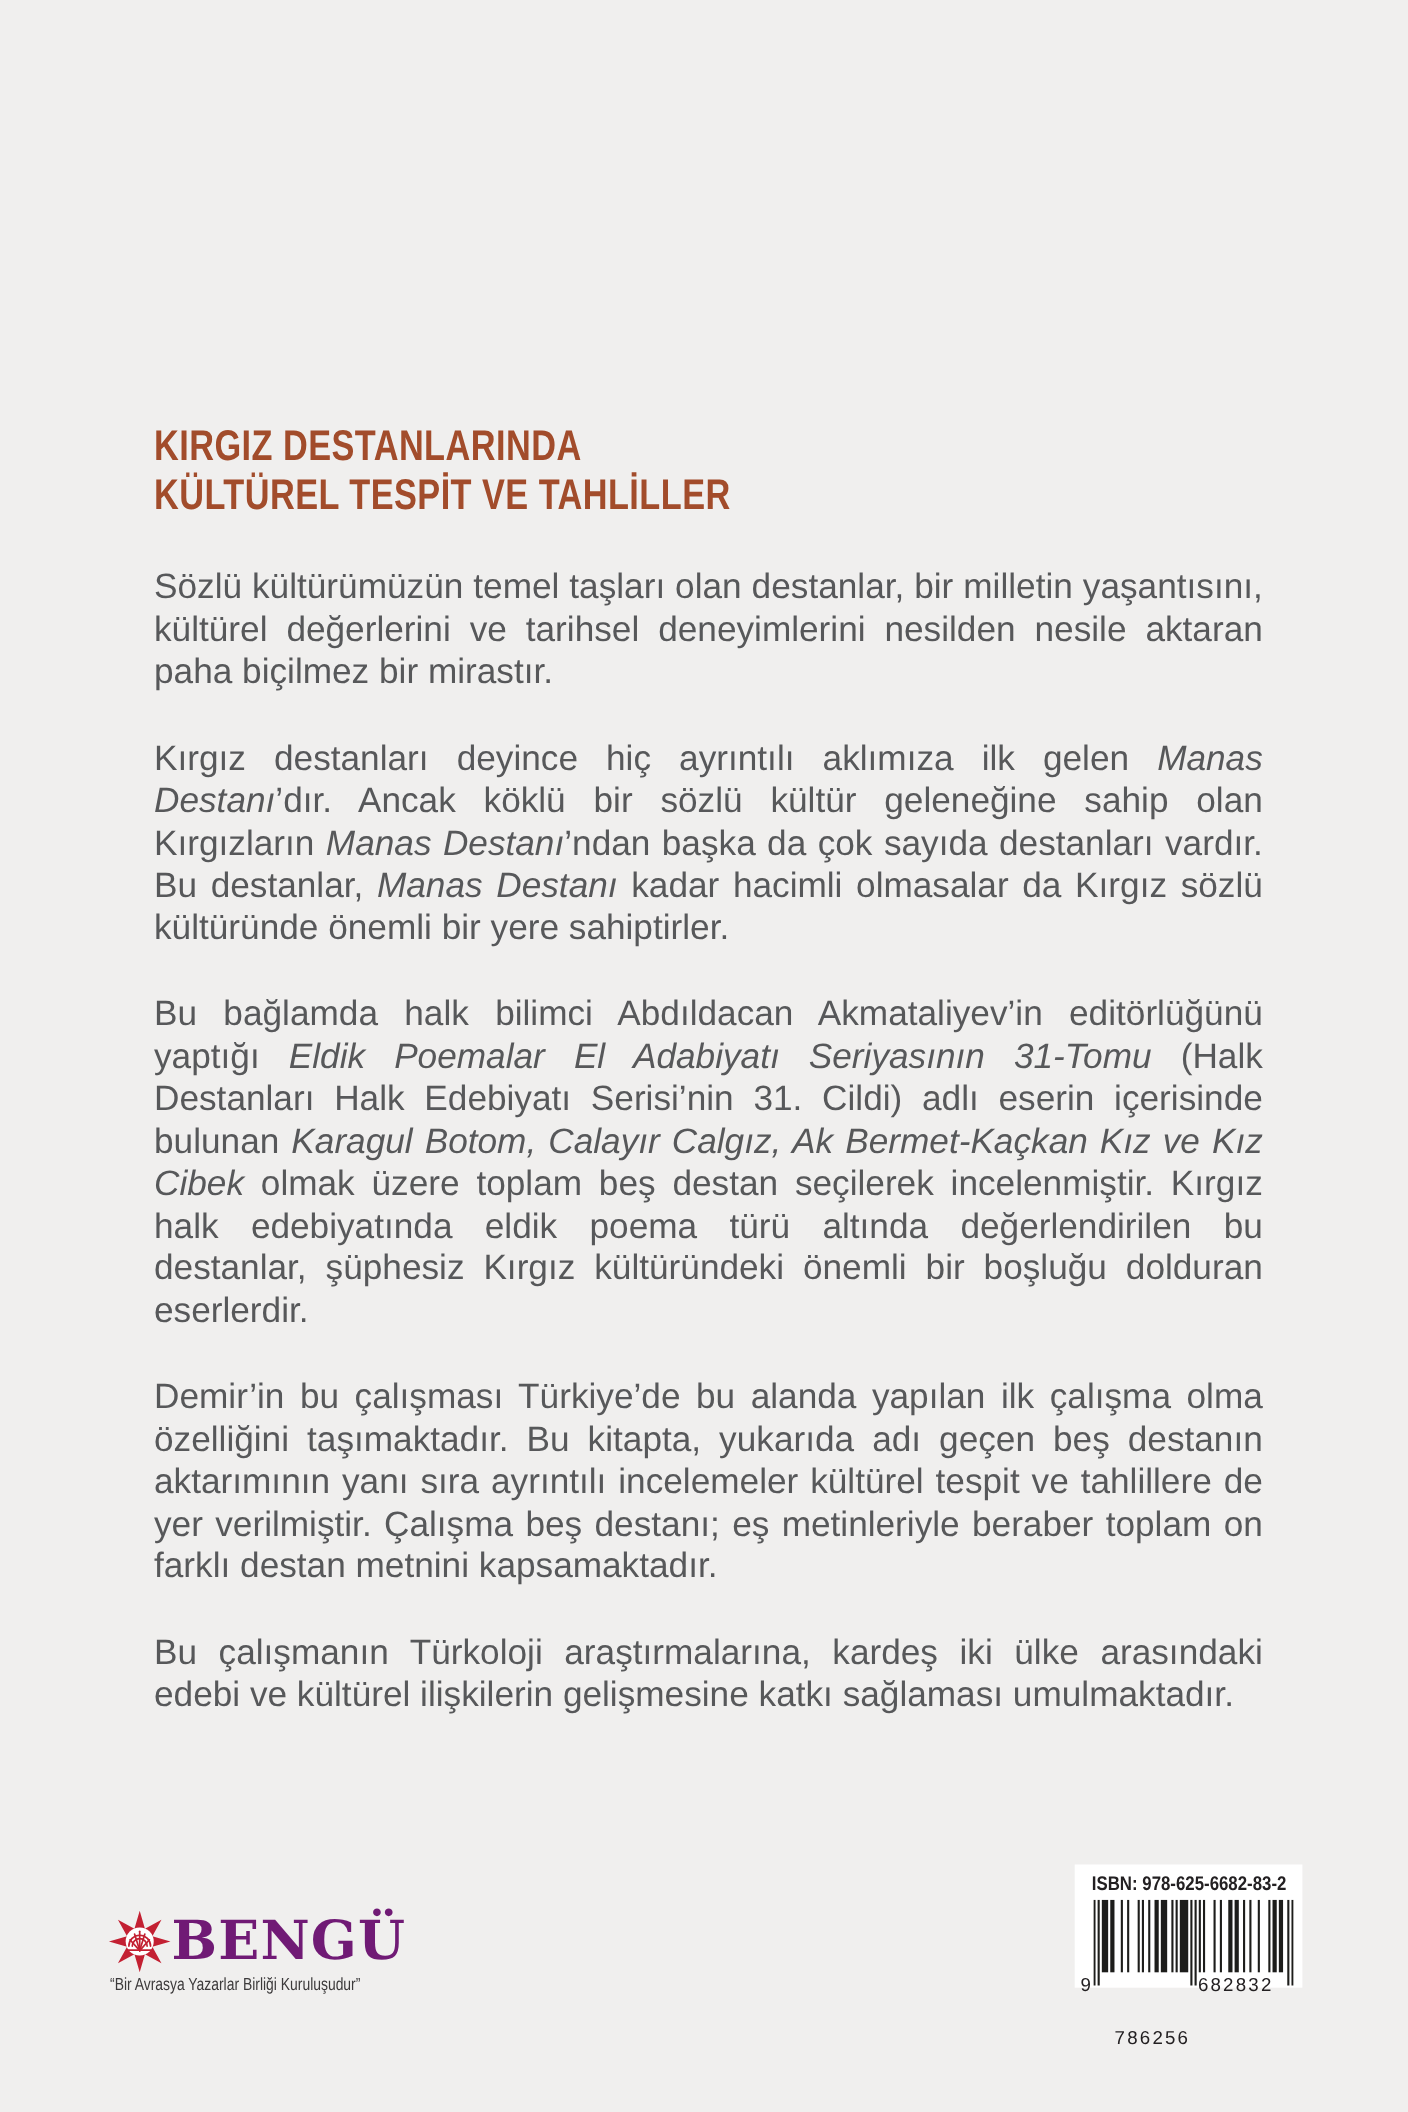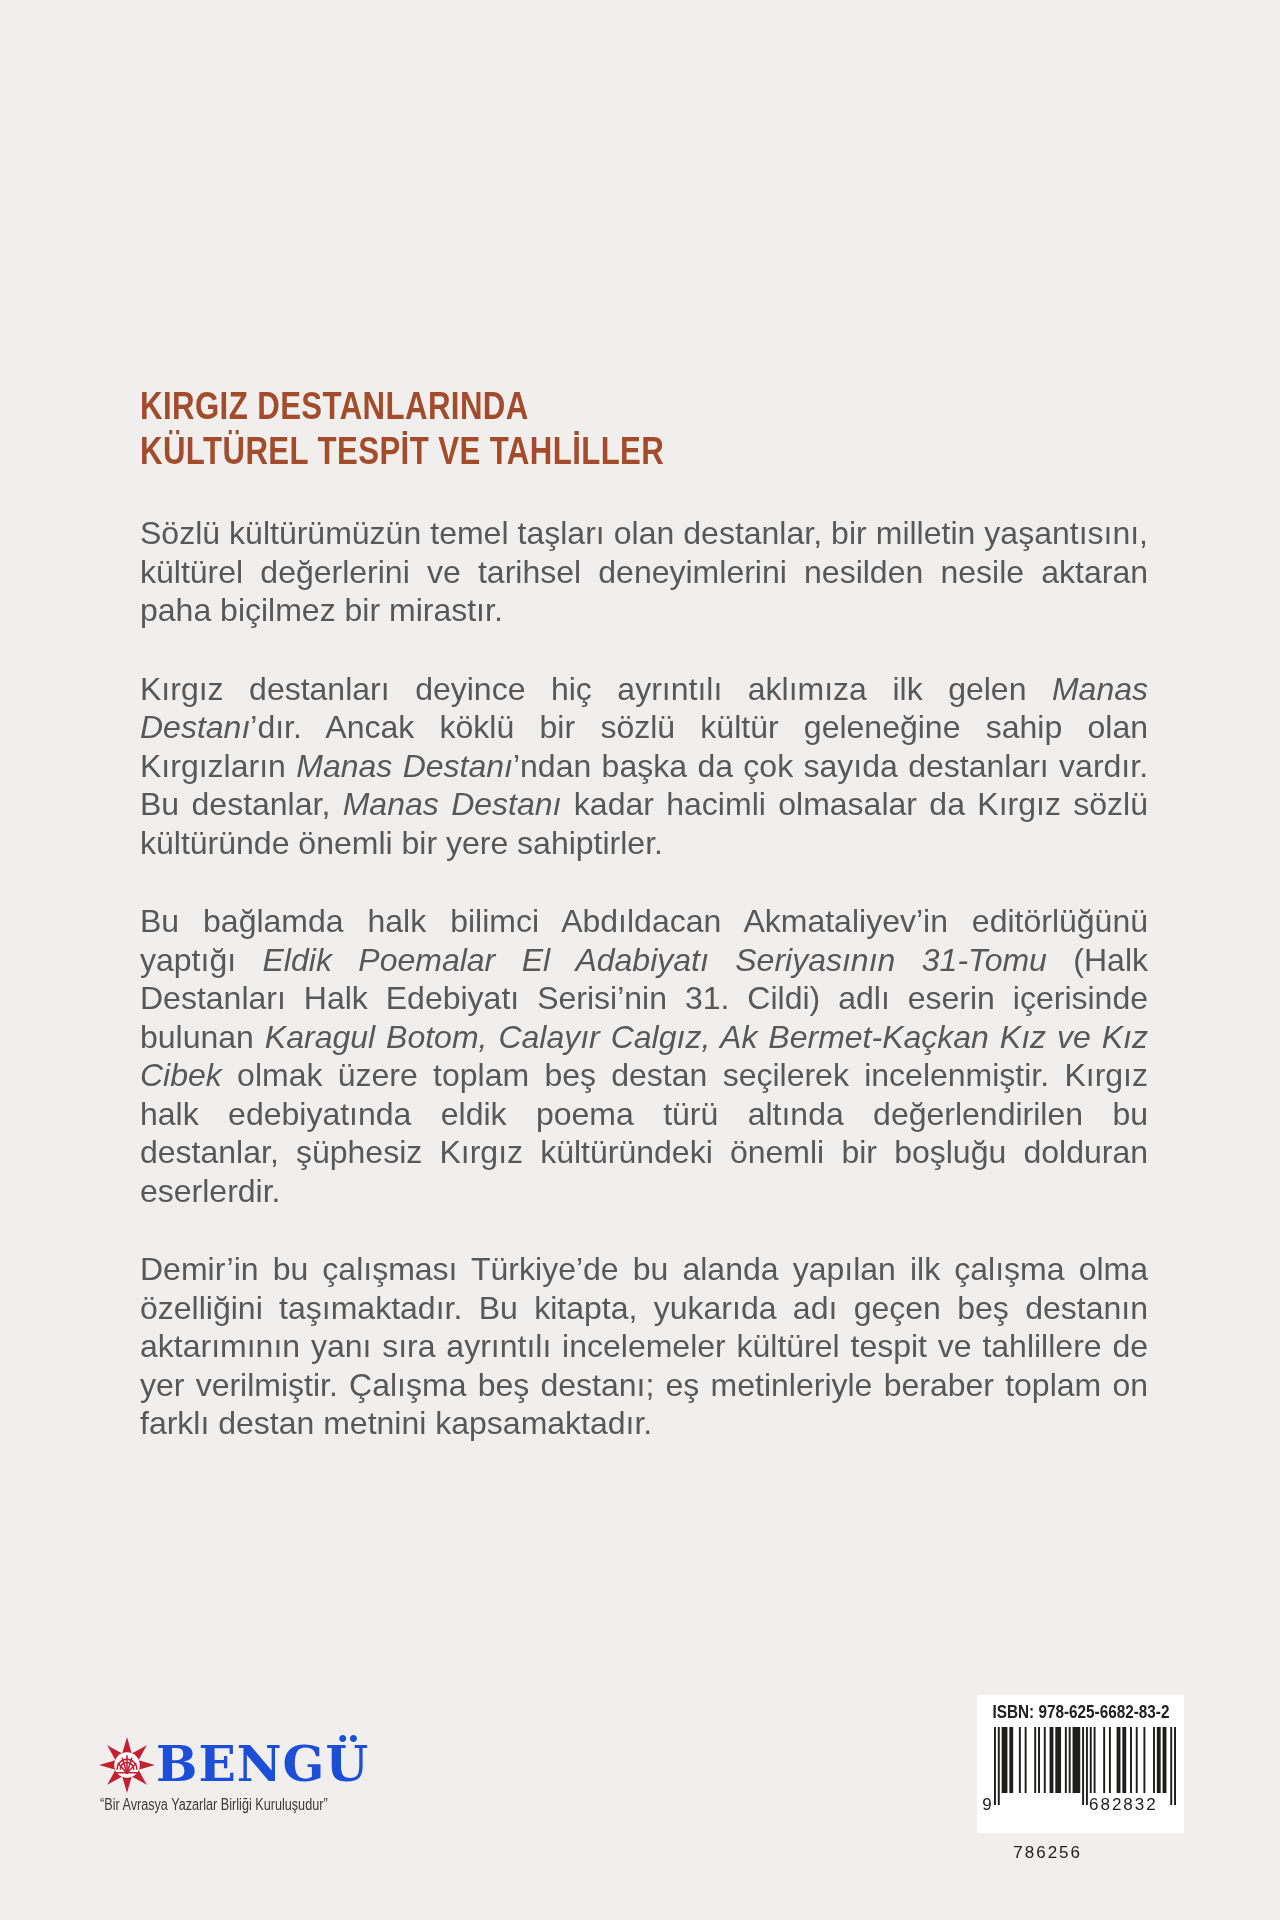--- a/index.html
+++ b/index.html
@@ -34,32 +34,32 @@
     font-weight:300;
   }
   .body-block p{margin:0 0 40px 0;}
   .body-block i{}
   
   .logo-block{position:absolute;left:98px;top:1734px;width:420px;height:90px;}
   .logo-star{position:absolute;left:0;top:2px;width:58px;height:58px;}
   .logo-word{
     position:absolute;left:58px;top:4px;
     font-family:"DejaVu Serif",serif;font-weight:bold;
-    font-size:49px;line-height:52px;color:#1d4ed8;
+    font-size:49px;line-height:52px;color:#701a75;
     letter-spacing:1px;white-space:nowrap;
   }
   .logo-tagline{
     position:absolute;left:2px;top:62px;
     font-size:16px;line-height:18px;color:#3c3a3b;
     transform:scaleX(0.79);transform-origin:left top;
     white-space:nowrap;
   }
   
   .isbn-box{
-    position:absolute;left:977px;top:1695px;width:207px;height:138px;
+    position:absolute;left:977px;top:1695px;width:207px;height:112px;
     background:#ffffff;
   }
   .isbn-label{
     position:absolute;top:7px;left:0;width:100%;
     text-align:center;font-weight:bold;font-size:18px;line-height:20px;
     color:#232022;transform:scaleX(0.85);transform-origin:center top;
     white-space:nowrap;
   }
   .barcode-svg{position:absolute;left:17px;top:32px;width:182px;height:80px;}
   .bc-digit{
@@ -78,20 +78,21 @@
   <div class="title-block">
     <div>KIRGIZ DESTANLARINDA</div>
     <div>KÜLTÜREL TESPİT VE TAHLİLLER</div>
   </div>
 
   <div class="body-block">
     <p><span>Sözlü kültürümüzün temel taşları olan destanlar, bir milletin yaşantısını, kültürel değerlerini ve tarihsel deneyimlerini nesilden nesile aktaran paha biçilmez bir mirastır.</span></p>
     <p><span>Kırgız destanları deyince hiç ayrıntılı aklımıza ilk gelen </span><i>Manas Destanı</i><span>’dır. Ancak köklü bir sözlü kültür geleneğine sahip olan Kırgızların </span><i>Manas Destanı</i><span>’ndan başka da çok sayıda destanları vardır. Bu destanlar, </span><i>Manas Destanı</i><span> kadar hacimli olmasalar da Kırgız sözlü kültüründe önemli bir yere sahiptirler.</span></p>
     <p><span>Bu bağlamda halk bilimci Abdıldacan Akmataliyev’in editörlüğünü yaptığı </span><i>Eldik Poemalar El Adabiyatı Seriyasının 31-Tomu</i><span> (Halk Destanları Halk Edebiyatı Serisi’nin 31. Cildi) adlı eserin içerisinde bulunan </span><i>Karagul Botom, Calayır Calgız, Ak Bermet-Kaçkan Kız ve Kız Cibek</i><span> olmak üzere toplam beş destan seçilerek incelenmiştir.  Kırgız halk edebiyatında eldik poema türü altında değerlendirilen bu destanlar, şüphesiz Kırgız kültüründeki önemli bir boşluğu dolduran eserlerdir.</span></p>
     <p><span>Demir’in bu çalışması Türkiye’de bu alanda yapılan ilk çalışma olma özelliğini taşımaktadır. Bu kitapta, yukarıda adı geçen beş destanın aktarımının yanı sıra ayrıntılı incelemeler kültürel tespit ve tahlillere de yer verilmiştir. Çalışma beş destanı; eş metinleriyle beraber toplam on farklı destan metnini kapsamaktadır.</span></p>
+    <p><span>Bu çalışmanın Türkoloji araştırmalarına, kardeş iki ülke arasındaki edebi ve kültürel ilişkilerin gelişmesine katkı sağlaması umulmaktadır.</span></p>
   </div>
 
   <div class="logo-block">
     <svg class="logo-star" viewBox="0 0 56 56">
       <polygon points="28,1 32.6,16.9 47.1,8.9 39.1,23.4 55,28 39.1,32.6 47.1,47.1 32.6,39.1 28,55 23.4,39.1 8.9,47.1 16.9,32.6 1,28 16.9,23.4 8.9,8.9 23.4,16.9" fill="var(--star-color)"></polygon>
       <circle cx="28" cy="28" r="12.3" fill="#ffffff"></circle>
       <g stroke="var(--star-color)" stroke-width="1.5" fill="none" stroke-linecap="round">
         <path d="M 18.5,32 A 9.5,9.5 0 0 1 37.5,32"></path>
         <path d="M 21.5,32 A 6.5,6.5 0 0 1 34.5,32"></path>
         <path d="M 28,36 L 19.5,26.5"></path>

